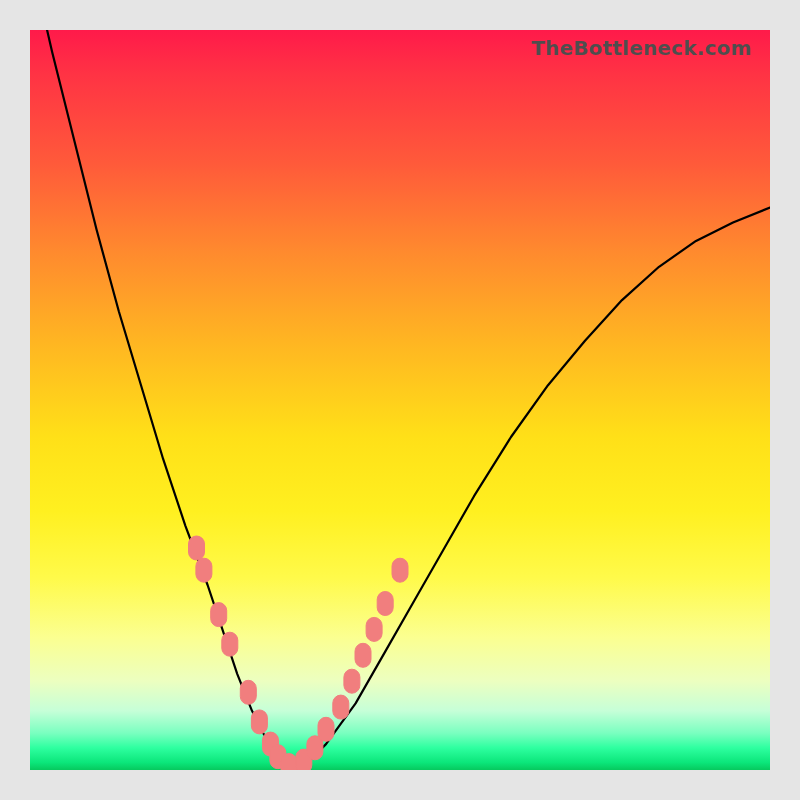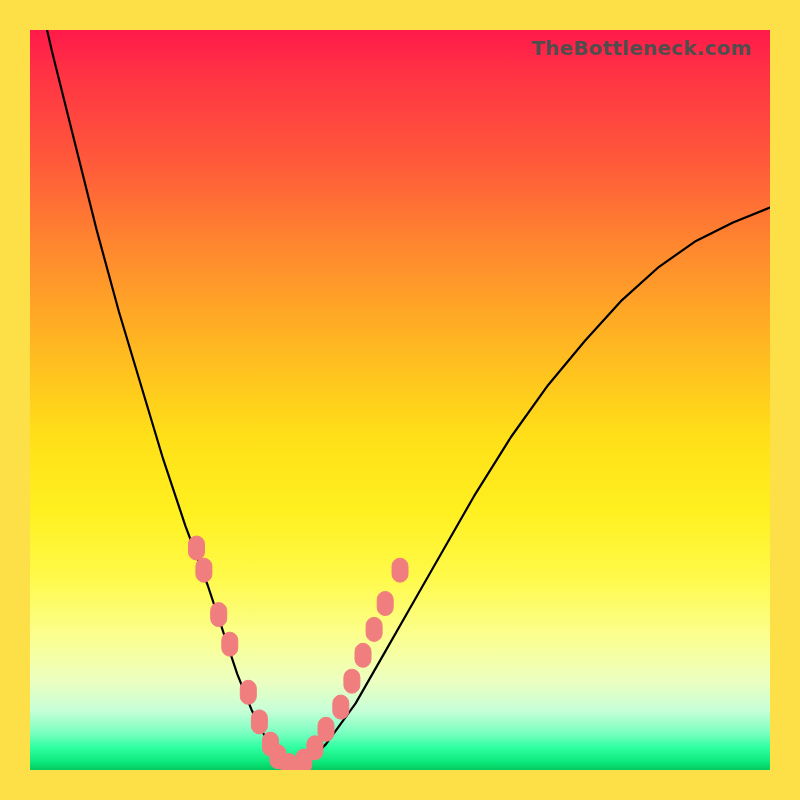--- a/index.html
+++ b/index.html
@@ -7,21 +7,21 @@
     padding: 0;
     width: 800px;
     height: 800px;
     overflow: hidden;
     background: #000;
   }
   .frame {
     position: relative;
     width: 800px;
     height: 800px;
-    background: #fde047;
+    background: #e5e5e5;
   }
   .plot-area {
     position: absolute;
     left: 30px;
     top: 30px;
     width: 740px;
     height: 740px;
     overflow: hidden;
   }
   .gradient-bg {

